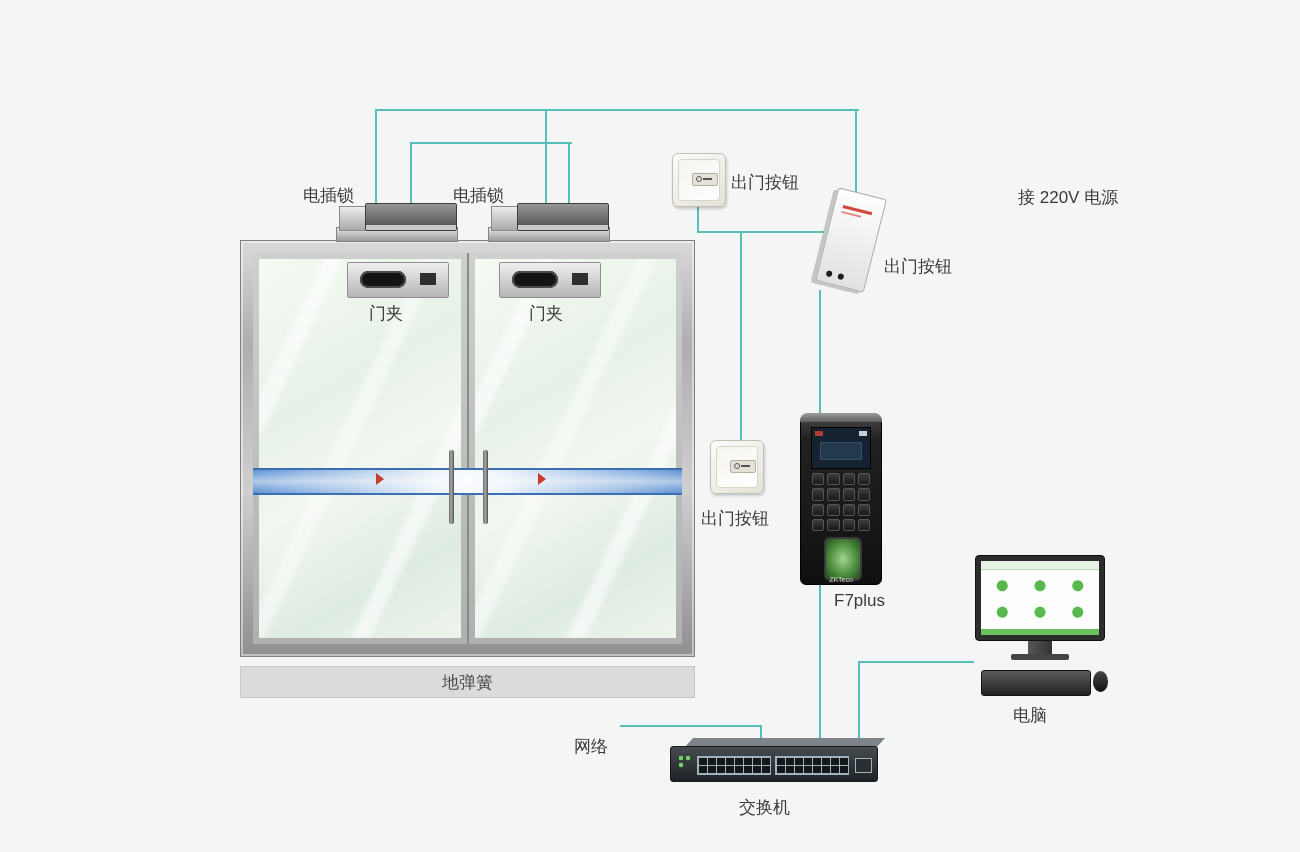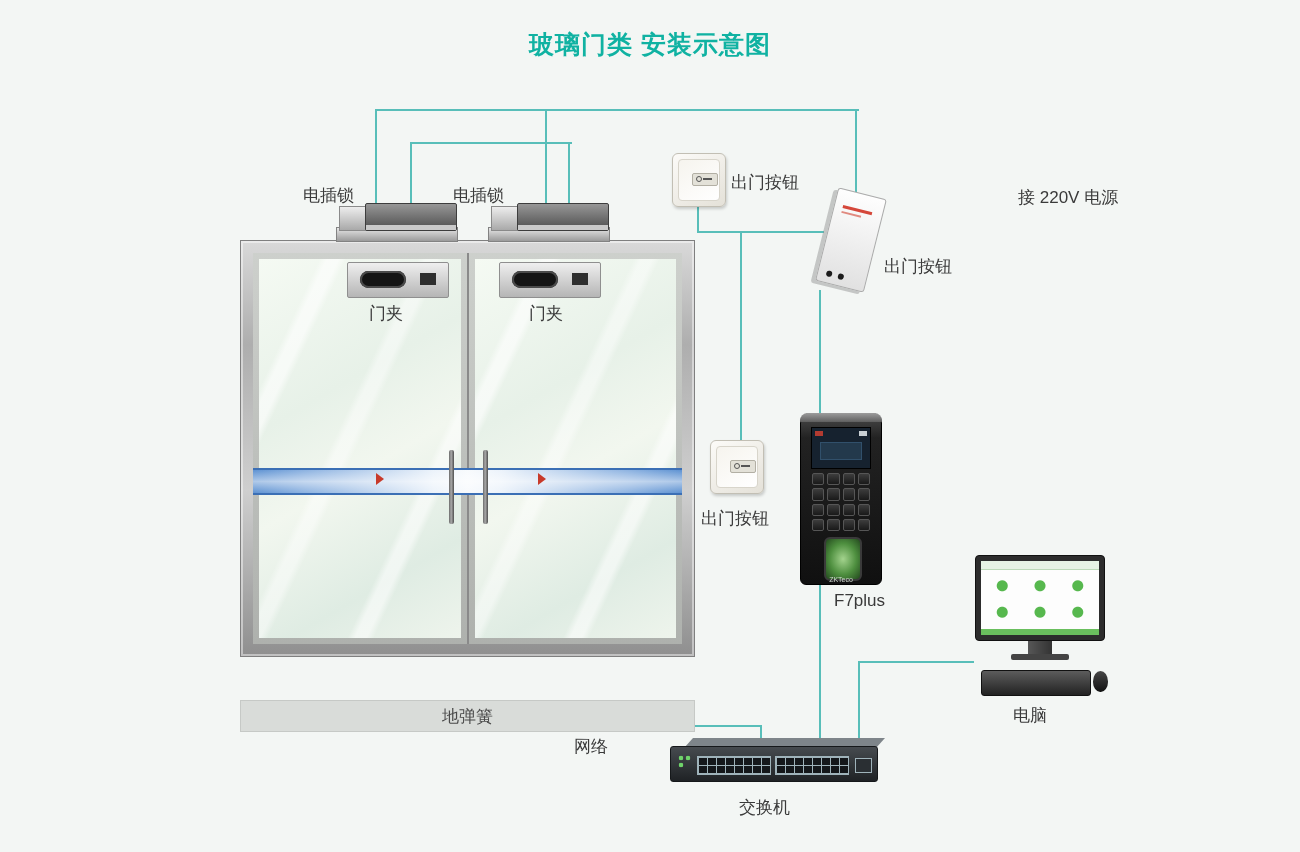--- a/index.html
+++ b/index.html
@@ -31,21 +31,21 @@
                  linear-gradient(90deg,#4c86cd 0%,#7fa9dd 12%,#e9f1fa 42%,#f7fafd 50%,#e9f1fa 58%,#7fa9dd 88%,#4c86cd 100%);}
   .stripe-mark{position:absolute;top:233px;width:8px;height:12px;background:#c83a2a;z-index:4;
       clip-path:polygon(0 0,100% 50%,0 100%);}
   .handle{position:absolute;top:210px;width:5px;height:74px;z-index:4;border-radius:2px;
       background:linear-gradient(90deg,#6b6b6b,#a8a8a8 45%,#4f4f4f);}
   .clamp{position:absolute;top:22px;width:100px;height:34px;z-index:5;border:1px solid #8f8f8f;border-radius:2px;
       background:linear-gradient(180deg,#efefef,#b5b5b5);}
   .clamp .pad{position:absolute;left:12px;top:8px;width:46px;height:17px;background:#141414;border-radius:9px;
       box-shadow:inset 0 0 0 2px #4a4a4a;}
   .clamp .tag{position:absolute;right:12px;top:10px;width:16px;height:12px;background:#2e2e2e;}
-  .floor-spring{position:absolute;left:240px;top:700px;width:455px;height:32px;background:#d9dcd9;
+  .floor-spring{position:absolute;left:240px;top:666px;width:455px;height:32px;background:#d9dcd9;
       border:1px solid #c6c9c6;display:flex;align-items:center;justify-content:center;
       font-size:17px;color:#4a4a4a;box-sizing:border-box;z-index:2;}
 
   
   .lock{position:absolute;width:122px;height:40px;z-index:3;}
   .lock .plate{position:absolute;left:0;bottom:0;width:120px;height:13px;border:1px solid #828282;
       background:linear-gradient(180deg,#e6e6e6,#9b9b9b);}
   .lock .bodyL{position:absolute;left:3px;top:4px;width:26px;height:23px;border:1px solid #8a8a8a;
       background:linear-gradient(180deg,#ededed,#a9a9a9);}
   .lock .bodyR{position:absolute;left:29px;top:1px;width:90px;height:26px;border:1px solid #3d3d3d;border-radius:2px;
@@ -128,21 +128,20 @@
       background-image:repeating-linear-gradient(90deg,#9fb3ba 0 1px,transparent 1px 9px),
                        repeating-linear-gradient(0deg,#9fb3ba 0 1px,transparent 1px 8px);}
   .ports.g1{left:26px;} .ports.g2{left:104px;}
   .sfp{position:absolute;left:184px;top:11px;width:15px;height:13px;border:1px solid #9fb3ba;background:#2a2f33;}
 </style>
 </head>
 <body>
 
 <div class="canvas">
 
-  <h1 class="title">玻璃门类 安装示意图</h1>
 
   <div class="wire" style="left:375px;top:109px;width:484px;height:2px"></div>
   <div class="wire" style="left:375px;top:109px;width:2px;height:96px"></div>
   <div class="wire" style="left:545px;top:109px;width:2px;height:96px"></div>
   <div class="wire" style="left:855px;top:109px;width:2px;height:83px"></div>
   <div class="wire" style="left:410px;top:142px;width:162px;height:2px"></div>
   <div class="wire" style="left:410px;top:142px;width:2px;height:63px"></div>
   <div class="wire" style="left:568px;top:142px;width:2px;height:63px"></div>
   <div class="wire" style="left:697px;top:206px;width:2px;height:27px"></div>
   <div class="wire" style="left:697px;top:231px;width:127px;height:2px"></div>

